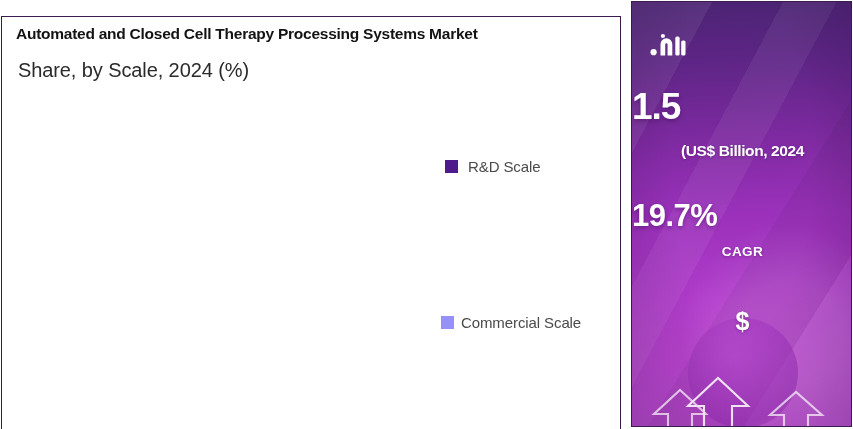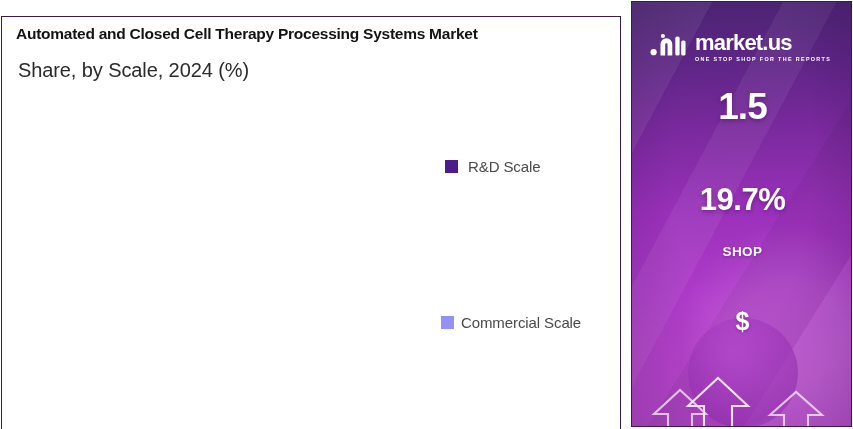--- a/index.html
+++ b/index.html
@@ -101,26 +101,26 @@
   .logo-text-wrap{display:flex;flex-direction:column;line-height:1;}
   .logo-word{
     font-size:22px;font-weight:bold;color:#ffffff;letter-spacing:-0.8px;
   }
   .logo-tag{
     font-size:5.4px;font-weight:bold;color:#ffffff;
     letter-spacing:1.35px;margin-top:3px;white-space:nowrap;
   }
 
   .stat-big{
-    position:absolute;left:0;width:221px;text-align:center;
+    position:absolute;left:0;width:221px;text-align:left;
     color:#ffffff;font-weight:bold;
     text-shadow:0 2px 4px rgba(60,10,80,.45);
   }
   .stat-1{top:84px;font-size:37px;letter-spacing:-1px;}
-  .stat-2{top:180px;font-size:31px;letter-spacing:-0.5px;}
+  .stat-2{top:196px;font-size:31px;letter-spacing:-0.5px;}
 
   .stat-cap{
     position:absolute;left:0;width:221px;text-align:center;
     color:#ffffff;font-weight:bold;line-height:1.16;
     text-shadow:0 1px 3px rgba(60,10,80,.40);
   }
   .cap-1{top:140px;font-size:15.5px;letter-spacing:-0.4px;}
   .cap-2{top:242px;font-size:13.5px;letter-spacing:.4px;}
 
   .dollar{
@@ -161,33 +161,30 @@
     <div class="logo-row">
       <span class="logo-mark">
         <svg width="36" height="30" viewBox="0 0 36 30" aria-hidden="true">
           <circle cx="3.6" cy="22.2" r="3.1" fill="#ffffff"></circle>
           <path d="M10.5 25.6 L10.5 14.2 A5.9 5.9 0 0 1 22.3 14.2 L22.3 25.6 L17.6 25.6 L17.6 14.4 A1.2 1.2 0 0 0 15.2 14.4 L15.2 25.6 Z" fill="#ffffff"></path>
           <rect x="25.3" y="6.6" width="4.3" height="19" rx="1.6" fill="#ffffff"></rect>
           <rect x="31.2" y="10.4" width="4.3" height="15.2" rx="1.6" fill="#ffffff"></rect>
           <circle cx="12.9" cy="6.0" r="2.1" fill="#ffffff"></circle>
         </svg>
       </span>
-      <span class="logo-text-wrap">
-        <span class="logo-word">market.us</span>
-        <span class="logo-tag">ONE STOP SHOP FOR THE REPORTS</span>
-      </span>
     </div>
 
     <div class="stat-big stat-1">1.5</div>
     <div class="stat-cap cap-1">
+      <div>(US$ Billion, 2024</div>
     </div>
 
     <div class="stat-big stat-2">19.7%</div>
     <div class="stat-cap cap-2">
-      <div>SHOP</div>
+      <div>CAGR</div>
     </div>
 
     <div class="dollar">$</div>
 
     <div class="arrows">
       <svg width="221" height="69" viewBox="0 0 221 69" aria-hidden="true">
         <g fill="none" stroke="#ffffff" stroke-width="2.1" opacity=".85">
           <path d="M72 69 L72 44 L56 44 L86 16 L116 44 L100 44 L100 69"></path>
           <path d="M36 69 L36 52 L22 52 L48 28 L74 52 L60 52 L60 69" opacity=".8"></path>
           <path d="M152 69 L152 53 L138 53 L164 30 L190 53 L176 53 L176 69" opacity=".8"></path>

